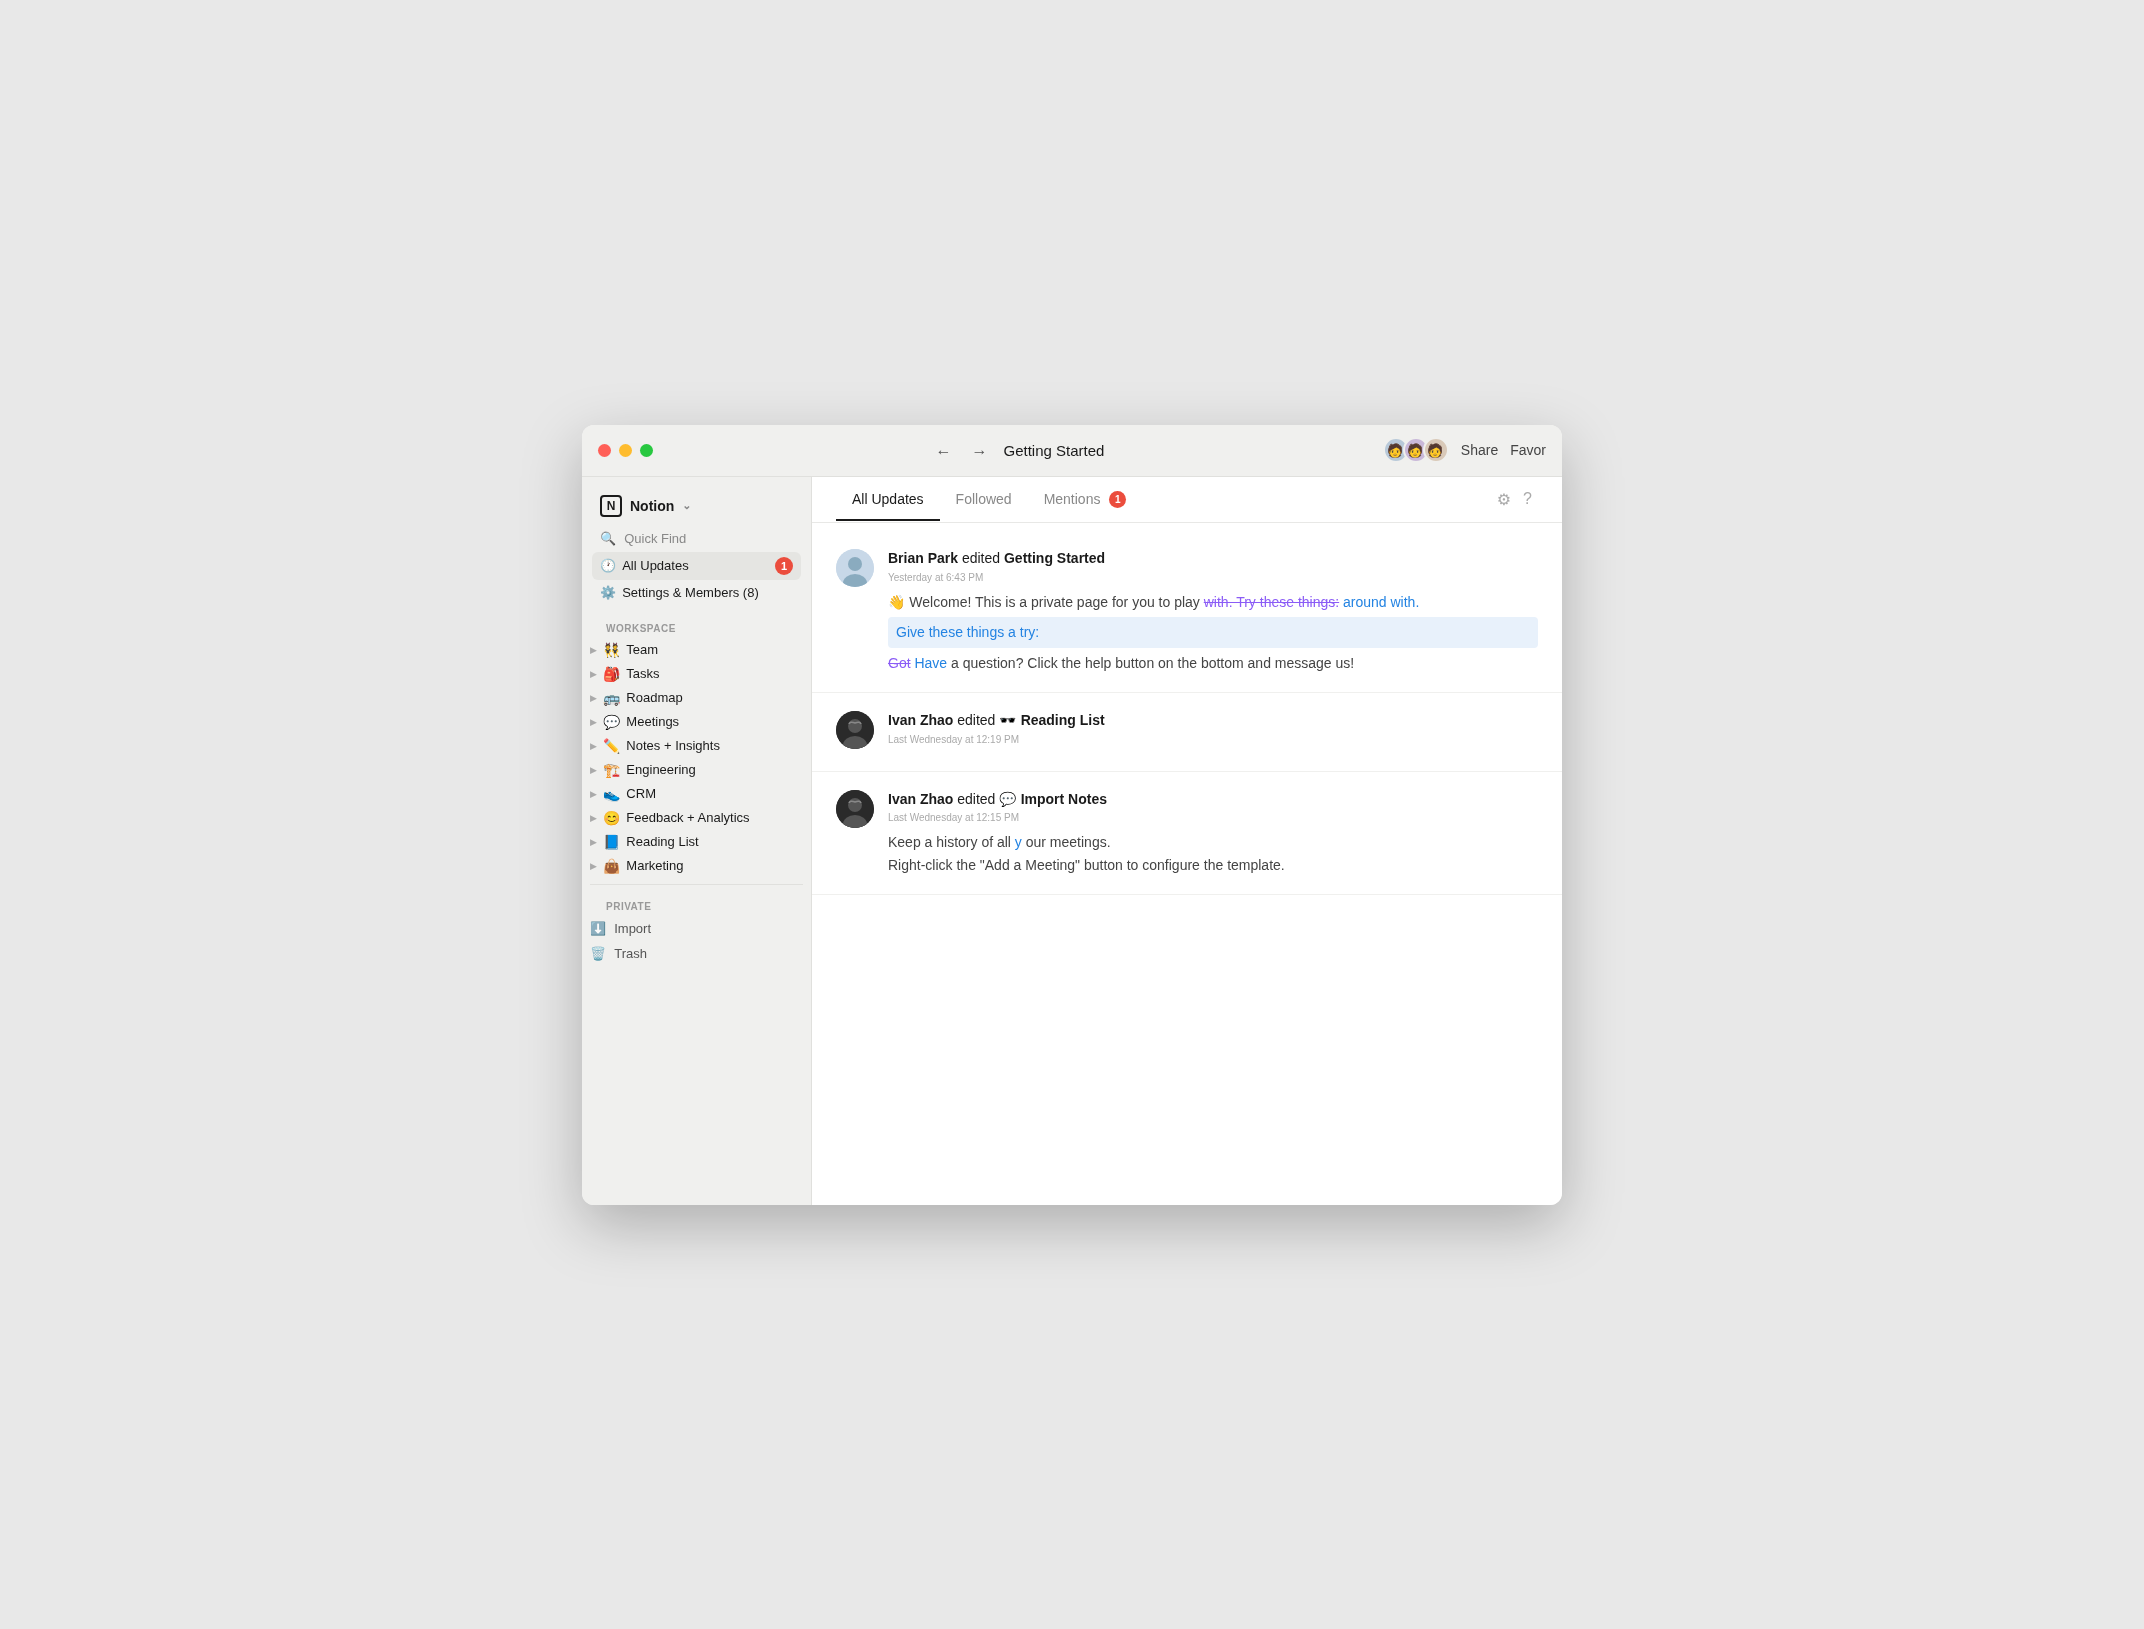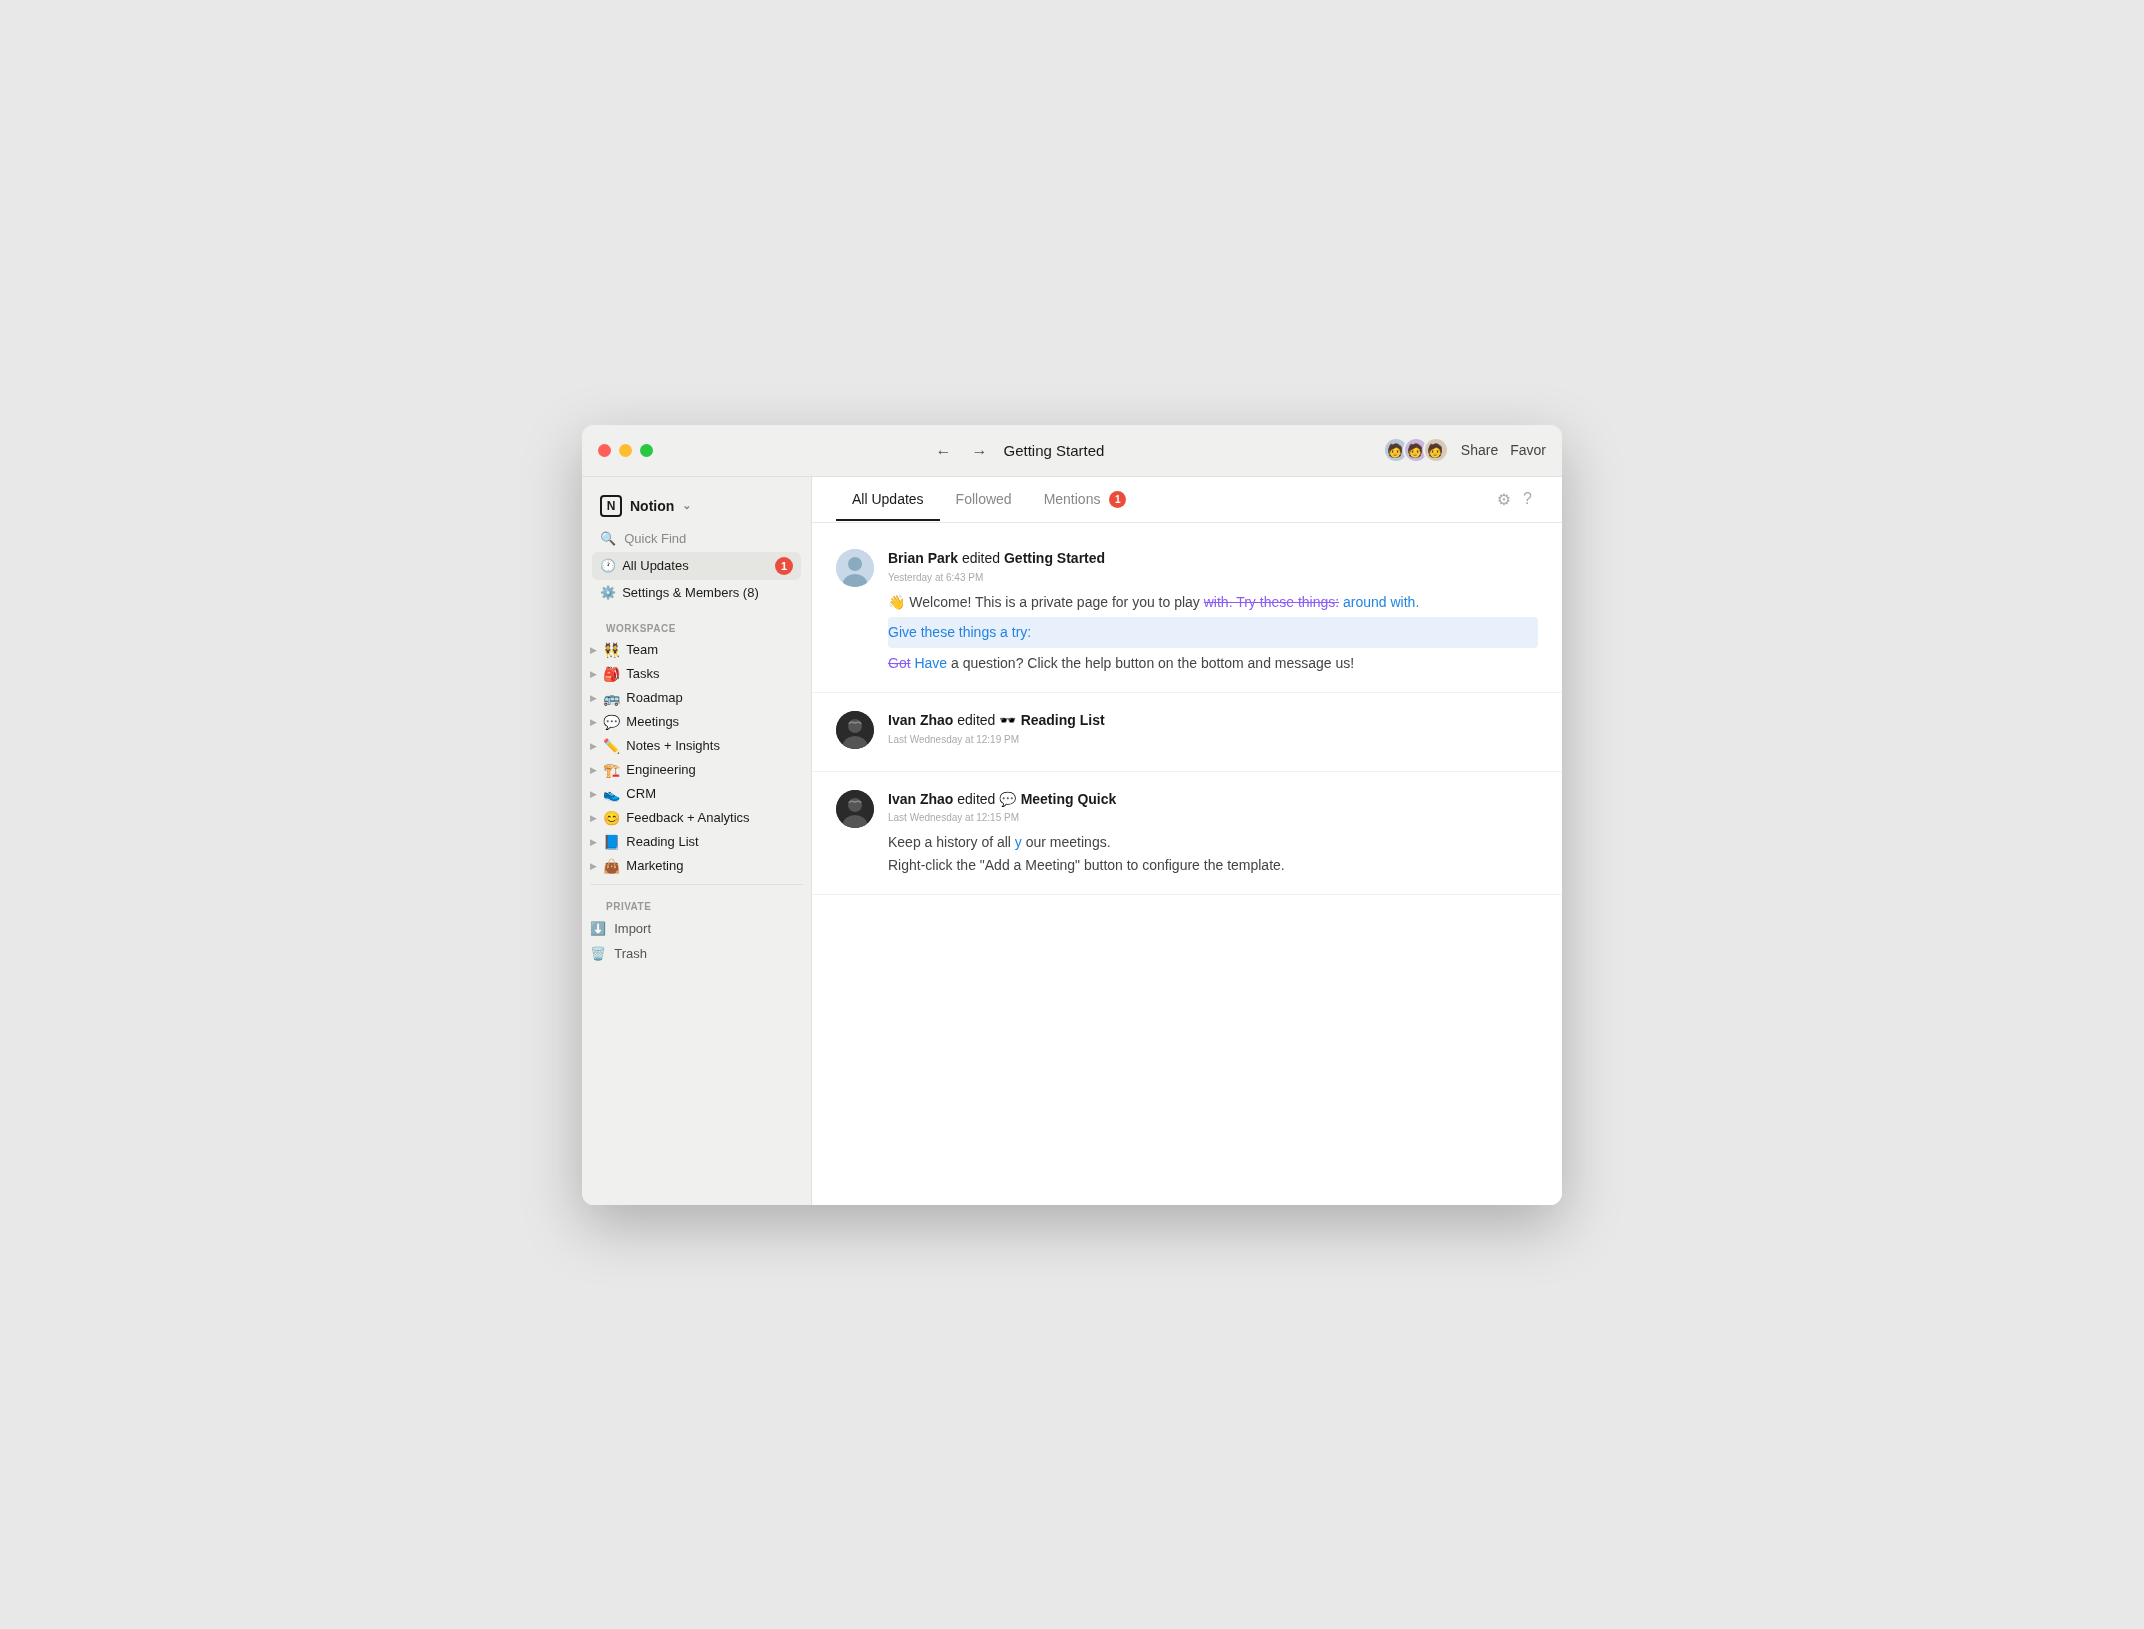--- a/index.html
+++ b/index.html
@@ -230,21 +230,21 @@
     .update-time {
       font-size: 10px; color: #aaa; margin-bottom: 8px;
     }
     .update-content {
       font-size: 14px; color: #444; line-height: 1.6;
     }
     .update-content .strikethrough { text-decoration: line-through; color: #8b5cf6; }
     .update-content .link { color: #2383e2; text-decoration: none; }
     .update-content .highlight-row {
       background: #e8f1fb;
-      padding: 4px 0;
+      padding: 4px 8px;
       border-radius: 4px;
       display: block;
       margin: 4px 0;
     }
 
     
     .updates-list::-webkit-scrollbar { width: 6px; }
     .updates-list::-webkit-scrollbar-track { background: transparent; }
     .updates-list::-webkit-scrollbar-thumb { background: #ccc; border-radius: 3px; }
     .sidebar::-webkit-scrollbar { width: 4px; }
@@ -448,21 +448,21 @@
                 <circle cx="19" cy="15" r="7" fill="#555"></circle>
                 <ellipse cx="19" cy="34" rx="12" ry="9" fill="#555"></ellipse>
                 <path d="M13 13 Q14 10 19 12 Q24 10 25 13" stroke="#888" stroke-width="1.5" fill="none"></path>
               </svg>
             </div>
             <div class="update-body">
               <div class="update-header">
                 <strong>Ivan Zhao</strong>
                 <span> edited </span>
                 <span>💬 </span>
-                <strong>Meeting Quick</strong>
+                <strong>Import Notes</strong>
               </div>
               <div class="update-time">Last Wednesday at 12:15 PM</div>
               <div class="update-content">
                 <span>Keep a history of all </span>
                 <a class="link">y</a>
                 <span>our meetings.<br>Right-click the "Add a Meeting" button to configure the template.</span>
               </div>
             </div>
           </div>
 

